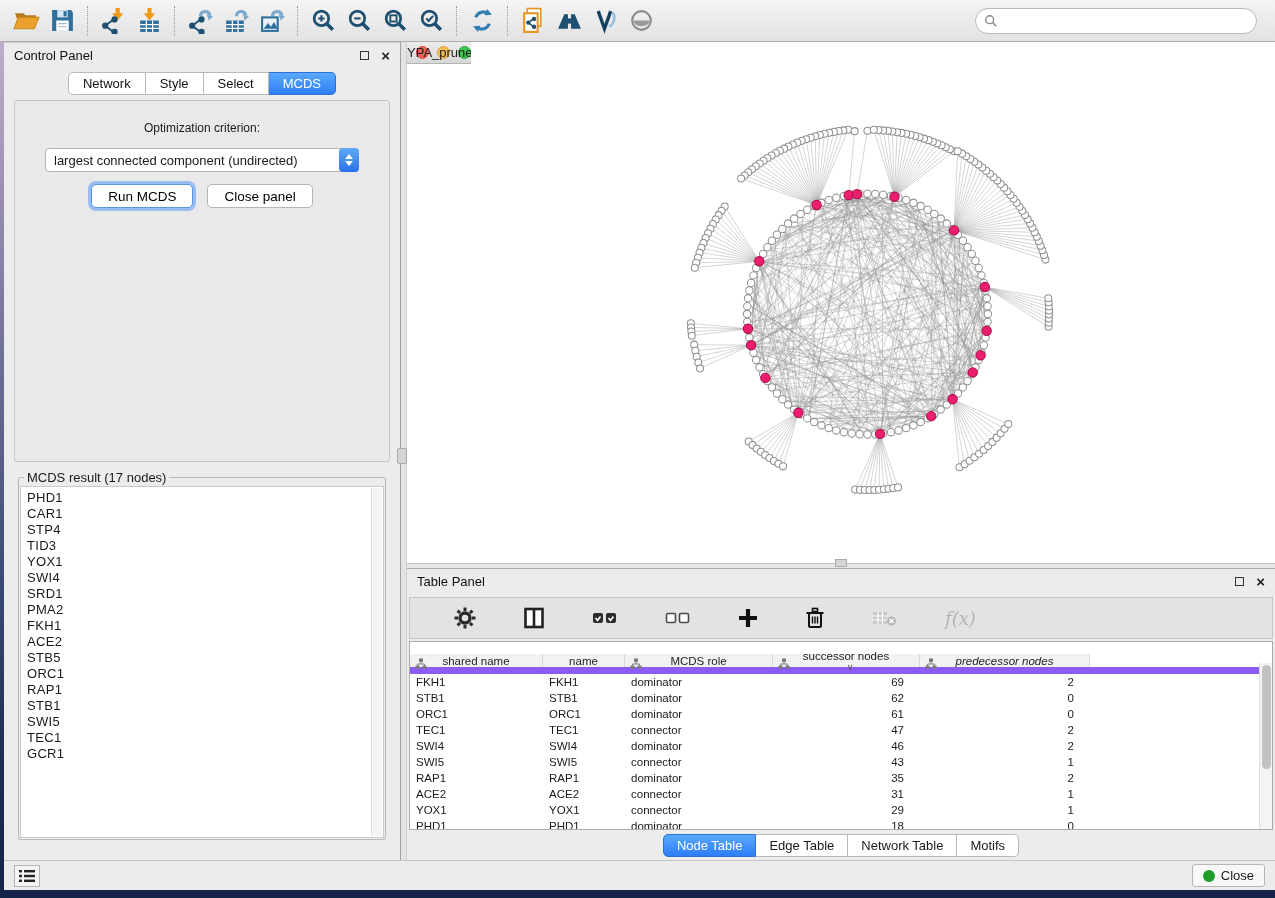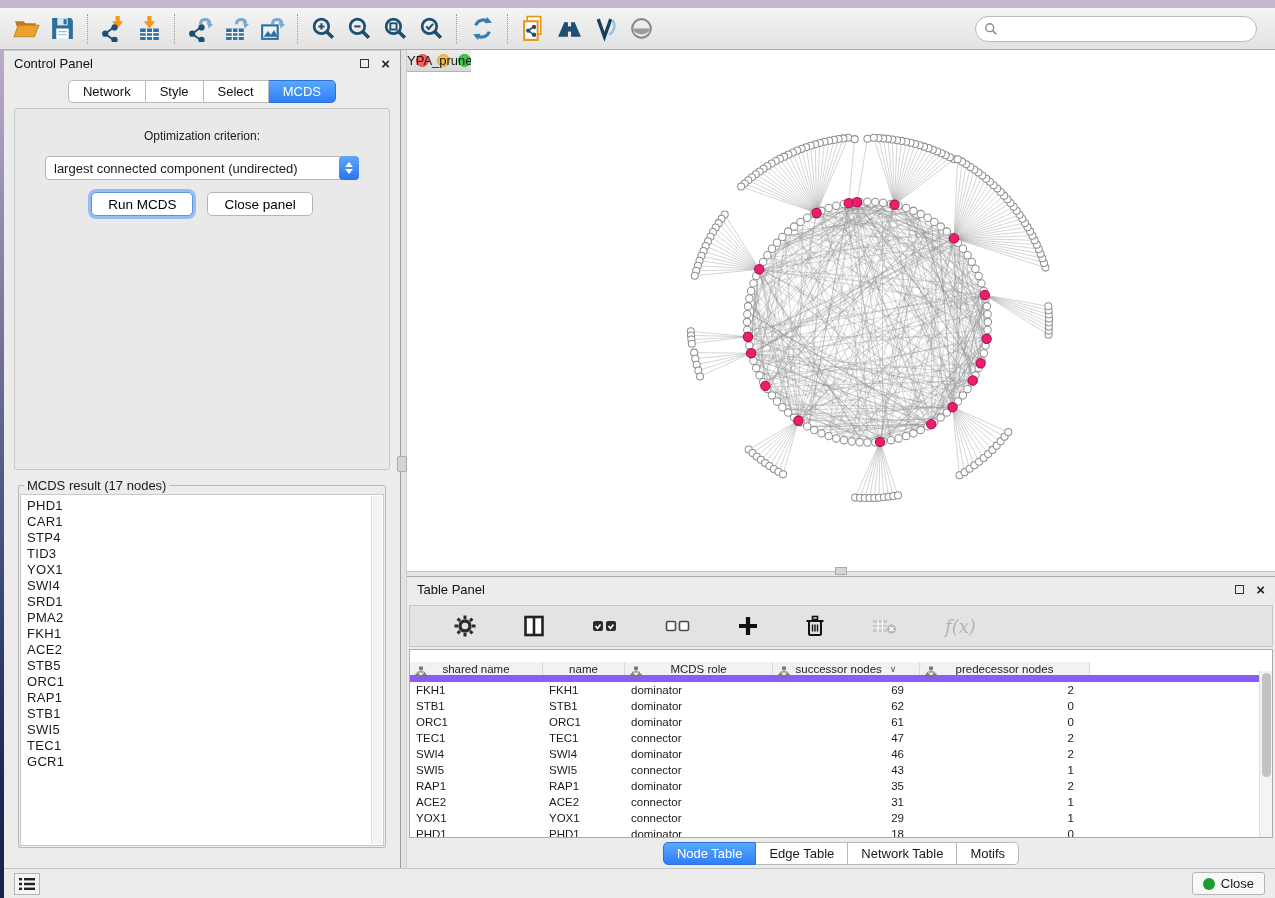--- a/index.html
+++ b/index.html
@@ -2,21 +2,21 @@
 <html><head>
 <meta charset="utf-8">
 <style>
   * { margin:0; padding:0; box-sizing:border-box; }
   html,body { width:1275px; height:898px; overflow:hidden; }
   body {
     font-family:"Liberation Sans", sans-serif;
     background:linear-gradient(180deg,#c6b7d2 0%,#a395b6 18%,#6f6f96 40%,#3a4a77 65%,#1d2c55 85%,#142348 100%);
     position:relative; font-size:13px; color:#1a1a1a;
   }
-  .app { position:absolute; top:8px; left:0; right:0; height:890px; }
+  .app { position:absolute; top:0; left:0; right:0; height:890px; }
 
   
   .toolbar { position:absolute; top:0; left:0; right:0; height:42px;
     background:linear-gradient(#f4f4f4,#e2e2e2);
     border-bottom:1px solid #aeaeae; display:flex; align-items:center; padding:0 8px; }
   .tbtn { width:36px; height:34px; display:flex; align-items:center; justify-content:center; border-radius:4px; }
   .tbtn svg { width:27px; height:27px; }
   .tsep { width:1px; height:30px; margin:0 7px; border-left:1px dotted #9a9a9a; }
   .searchbox { margin-left:auto; width:282px; height:26px; background:#fff; border:1px solid #b9b9b9;
     border-radius:13px; display:flex; align-items:center; padding:0 8px; margin-right:10px; }
@@ -1214,31 +1214,31 @@
               </div>
               <div class="th" style="width: 148px;">
                 <span class="colicon"><svg width="12" height="12" viewBox="0 0 12 12">
                     <rect x="4" y="0.5" width="4" height="3.4" fill="#7a7a7a"></rect>
                     <rect x="0.5" y="7.5" width="4" height="3.4" fill="#7a7a7a"></rect>
                     <rect x="7.5" y="7.5" width="4" height="3.4" fill="#7a7a7a"></rect>
                     <path d="M6 4v2M2.5 7.5v-1.5h7v1.5" stroke="#7a7a7a" fill="none"></path>
                   </svg></span>
                 <span>MCDS role</span>
               </div>
-              <div class="th" style="width: 147px;">
+              <div class="th" style="width: 147px; flex-direction: column;">
                 <span class="colicon"><svg width="12" height="12" viewBox="0 0 12 12">
                     <rect x="4" y="0.5" width="4" height="3.4" fill="#7a7a7a"></rect>
                     <rect x="0.5" y="7.5" width="4" height="3.4" fill="#7a7a7a"></rect>
                     <rect x="7.5" y="7.5" width="4" height="3.4" fill="#7a7a7a"></rect>
                     <path d="M6 4v2M2.5 7.5v-1.5h7v1.5" stroke="#7a7a7a" fill="none"></path>
                   </svg></span>
                 <span>successor nodes</span>
                 <span class="sortch">∨</span>
               </div>
-              <div class="th" style="width: 170px;">
+              <div class="th" style="width: 170px; font-style: italic;">
                 <span class="colicon"><svg width="12" height="12" viewBox="0 0 12 12">
                     <rect x="4" y="0.5" width="4" height="3.4" fill="#7a7a7a"></rect>
                     <rect x="0.5" y="7.5" width="4" height="3.4" fill="#7a7a7a"></rect>
                     <rect x="7.5" y="7.5" width="4" height="3.4" fill="#7a7a7a"></rect>
                     <path d="M6 4v2M2.5 7.5v-1.5h7v1.5" stroke="#7a7a7a" fill="none"></path>
                   </svg></span>
                 <span>predecessor nodes</span>
               </div>
             </div>
           <div id="tbody">

